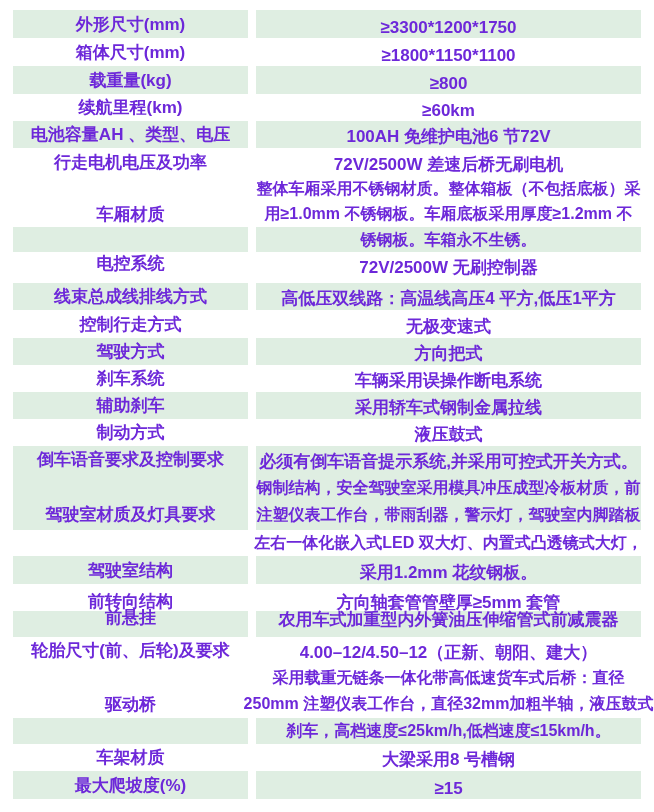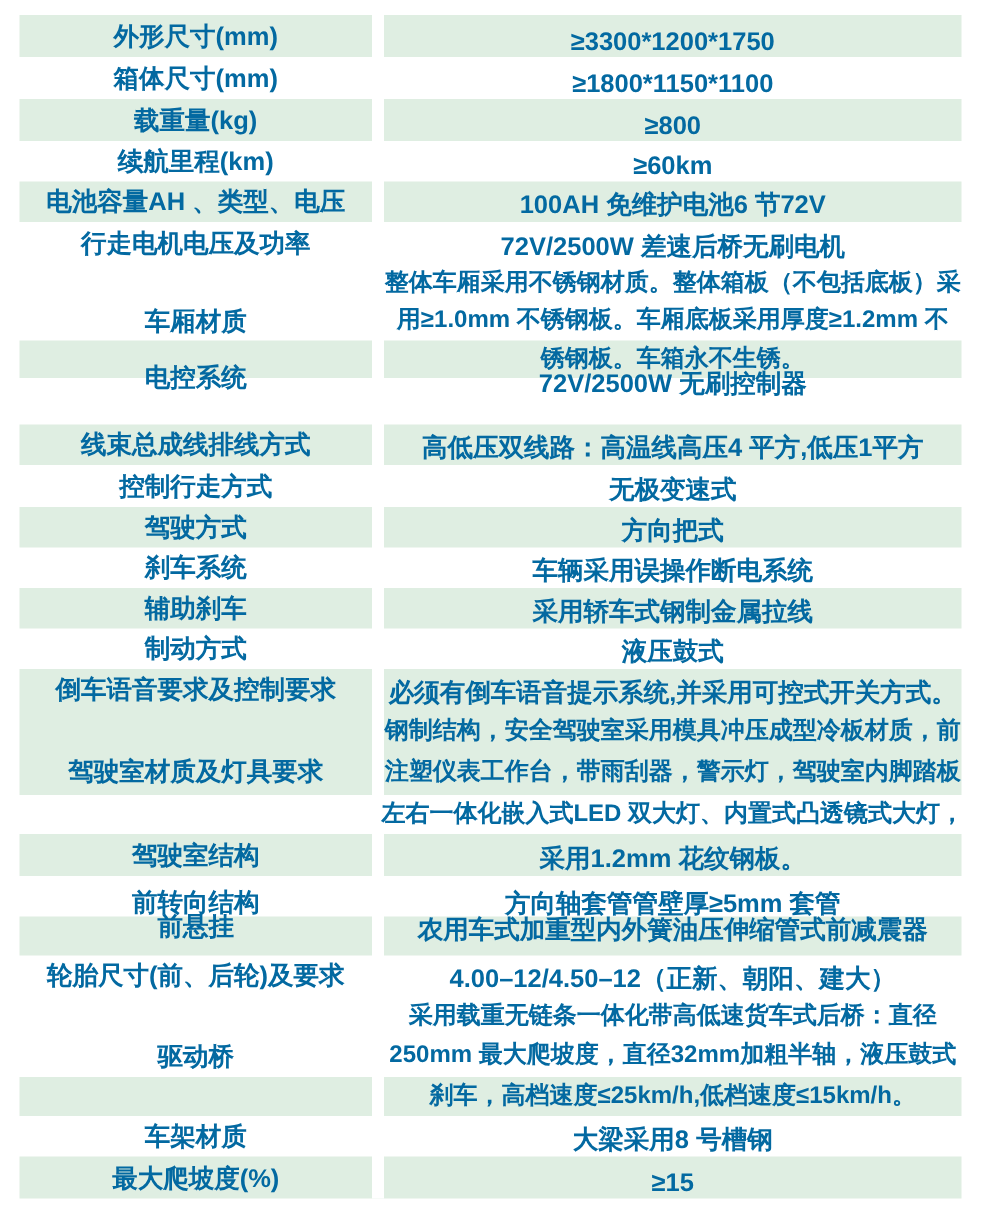--- a/index.html
+++ b/index.html
@@ -3,21 +3,21 @@
 <meta charset="utf-8">
 <style>
   html,body { margin:0; padding:0; }
   body { font-family: "Liberation Sans", "DejaVu Sans", sans-serif; }
   #screen {
     position: relative;
     width: 654px;
     height: 812px;
     background: #ffffff;
     overflow: hidden;
-    color: #0369a1;
+    color: #6d28d9;
   }
   .stripe {
     position: absolute;
     left: 13px;
     width: 628px;
     background: #dfeee2;
   }
   .gutter {
     position: absolute;
     left: 248px;
@@ -124,21 +124,21 @@
 
   <div class="row multi lh25" style="top:176px;height:76px;">
     <div class="cell-label">车厢材质</div>
     <div class="cell-value">
       <div class="line">整体车厢采用不锈钢材质。整体箱板（不包括底板）采</div>
       <div class="line">用≥1.0mm 不锈钢板。车厢底板采用厚度≥1.2mm 不</div>
       <div class="line">锈钢板。车箱永不生锈。</div>
     </div>
   </div>
 
-  <div class="row" style="top:236px;height:31px;">
+  <div class="row" style="top:248px;height:31px;">
     <div class="cell-label">电控系统</div>
     <div class="cell-value">
         <div class="line">72V/2500W 无刷控制器</div>
       </div>
   </div>
 
   <div class="row" style="top:283px;height:27px;">
     <div class="cell-label">线束总成线排线方式</div>
     <div class="cell-value">
         <div class="line">高低压双线路：高温线高压4 平方,低压1平方</div>
@@ -221,21 +221,21 @@
     <div class="cell-label">轮胎尺寸(前、后轮)及要求</div>
     <div class="cell-value">
         <div class="line">4.00–12/4.50–12（正新、朝阳、建大）</div>
       </div>
   </div>
 
   <div class="row multi lh26" style="top:664px;height:80px;">
     <div class="cell-label">驱动桥</div>
     <div class="cell-value">
       <div class="line">采用载重无链条一体化带高低速货车式后桥：直径</div>
-      <div class="line">250mm 最大爬坡度，直径32mm加粗半轴，液压鼓式</div>
+      <div class="line">250mm 注塑仪表工作台，直径32mm加粗半轴，液压鼓式</div>
       <div class="line">刹车，高档速度≤25km/h,低档速度≤15km/h。</div>
     </div>
   </div>
 
   <div class="row" style="top:744px;height:27px;">
     <div class="cell-label">车架材质</div>
     <div class="cell-value">
         <div class="line">大梁采用8 号槽钢</div>
       </div>
   </div>

